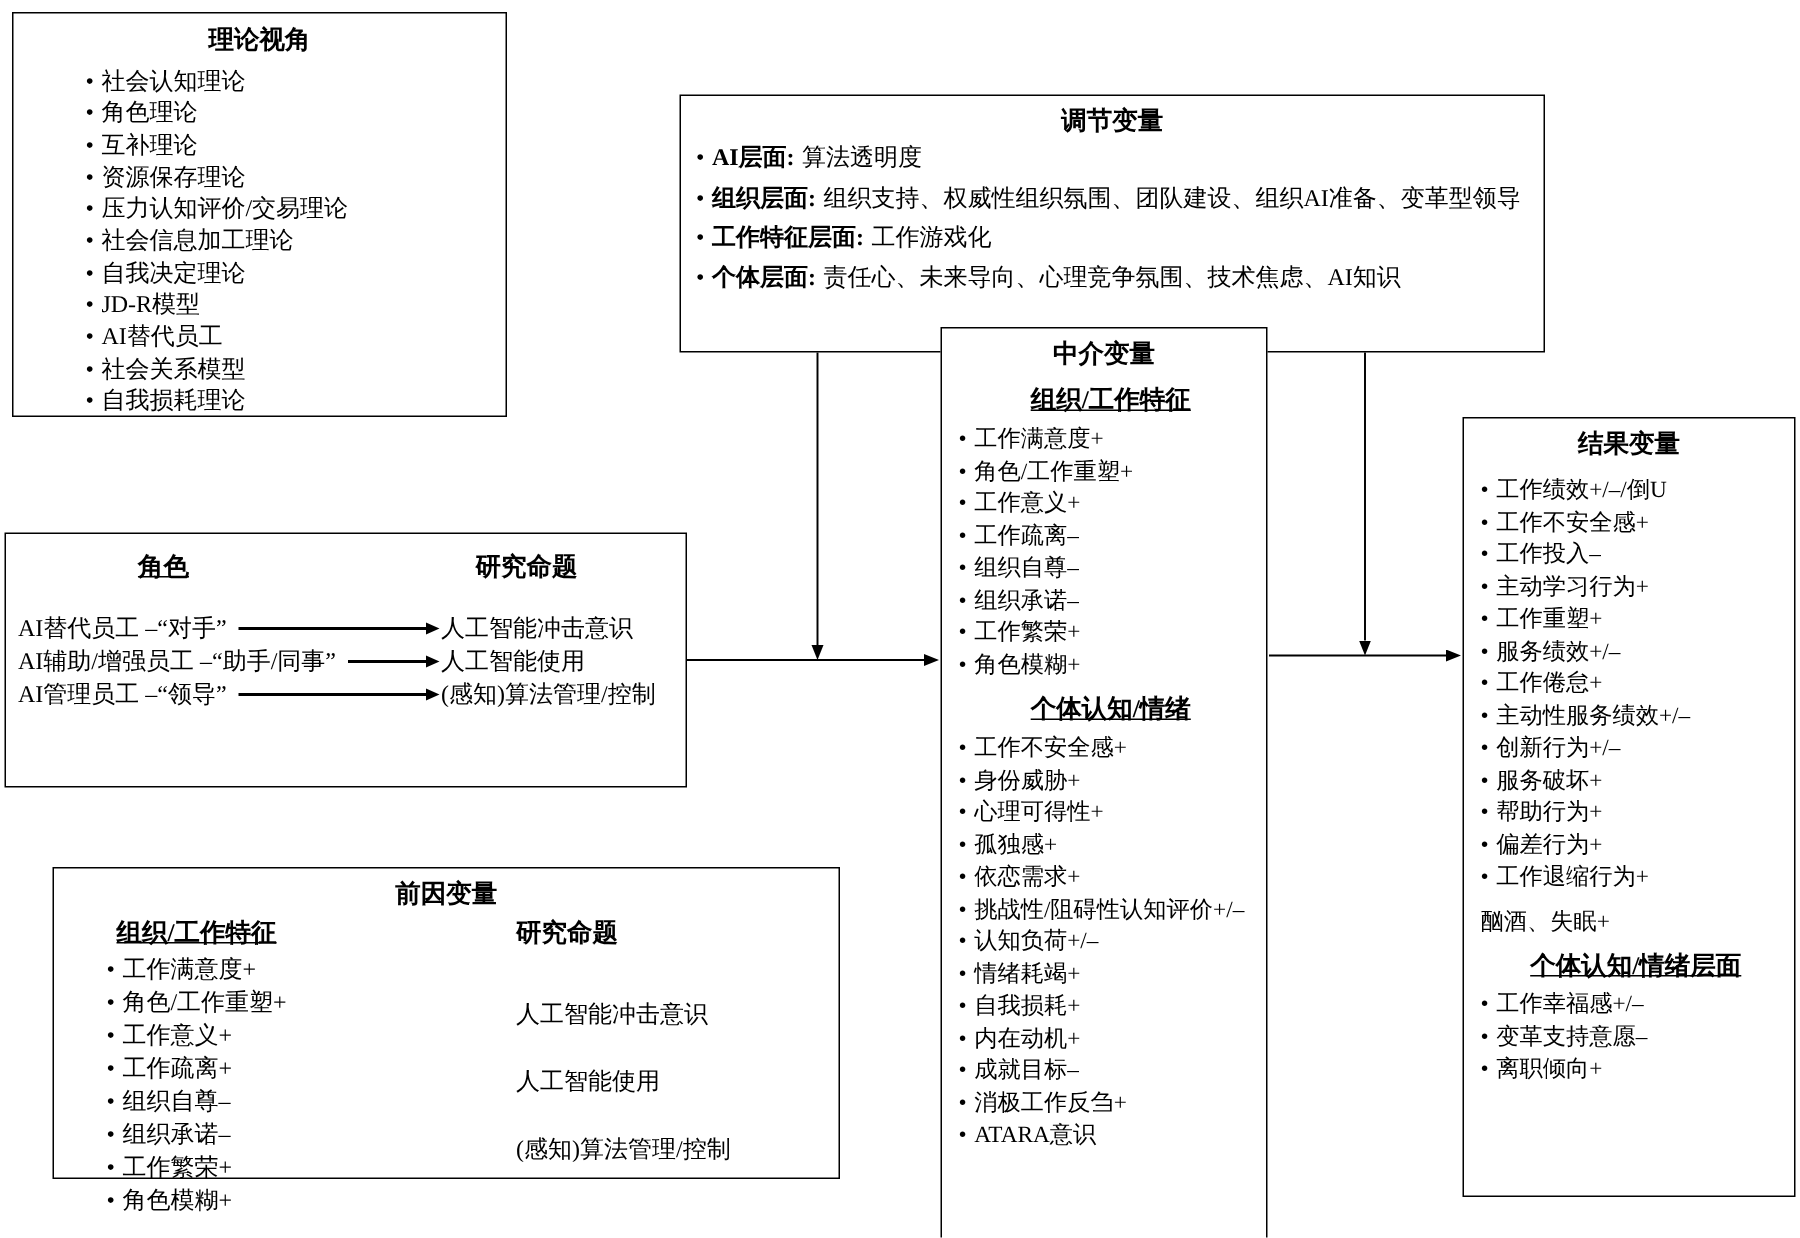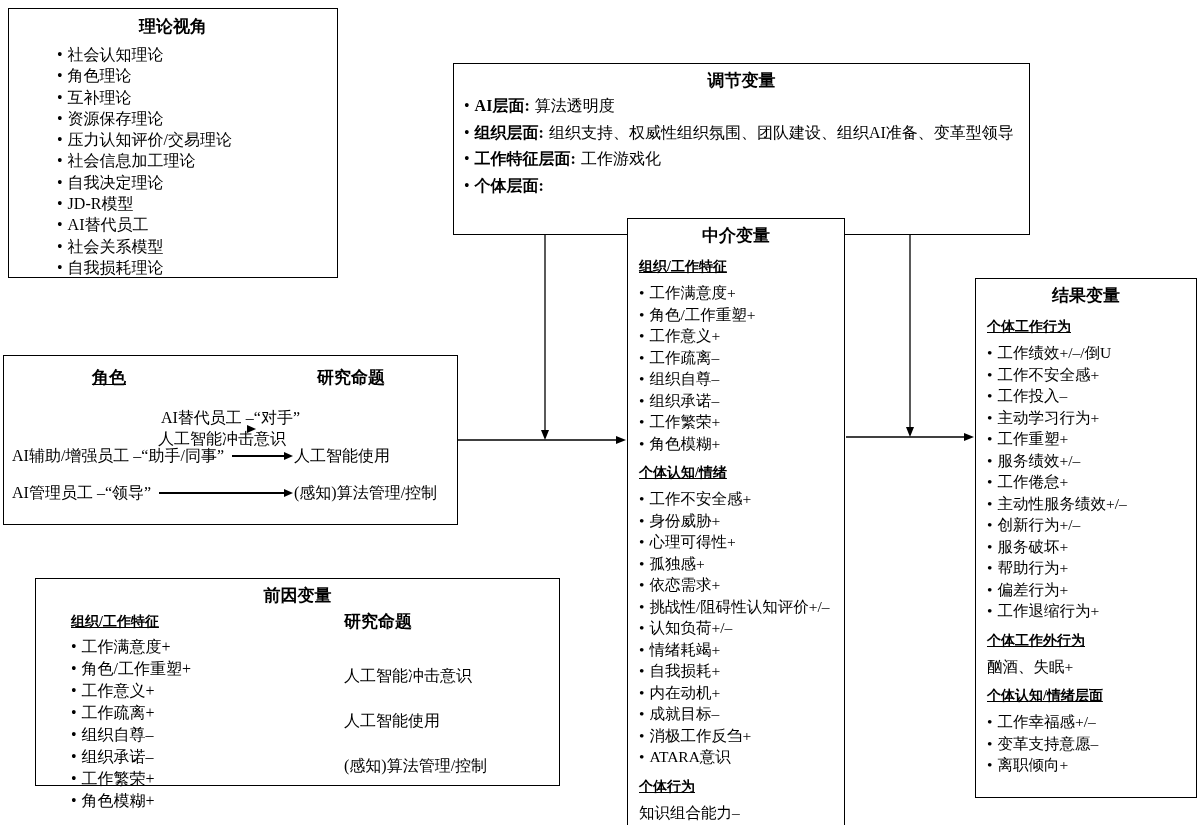--- a/index.html
+++ b/index.html
@@ -27,43 +27,44 @@
     line-height: 20px;
     text-align: center;
     margin-top: 7px;
   }
   .li { display: flex; align-items: flex-start; white-space: nowrap; }
   .bullet { flex: none; margin-right: 5px; }
   .li-label { font-weight: bold; margin-right: 5px; flex: none; }
   .section-heading {
     font-weight: bold;
     text-decoration: underline;
-    font-size: 14px;
+    font-size: 17px;
     line-height: 22px;
     white-space: nowrap;
+    text-align: center;
   }
 
   
   .theory-box { left: 8px; top: 8px; width: 330px; height: 270px; }
   .theory-box .box-title { margin-top: 8px; }
   .theory-list { margin-top: 7px; padding-left: 48px; font-size: 16px; }
   .theory-list .li { line-height: 21.3px; }
 
   
   .moderator-box { left: 453px; top: 63px; width: 577px; height: 172px; }
   .mod-list { margin-top: 2px; padding: 0 8px 0 10px; font-size: 16px; }
   .mod-list .li { line-height: 26.5px; }
 
   
   .role-box { left: 3px; top: 355px; width: 455px; height: 170px; }
   .role-head { position: absolute; left: 25px; top: 10px; width: 160px; text-align: center; font-weight: bold; font-size: 17px; text-decoration: underline; }
   .prop-head { position: absolute; left: 272px; top: 10px; width: 150px; text-align: center; font-weight: bold; font-size: 17px; }
   .role-rows { position: absolute; left: 8px; right: 8px; top: 44px; }
-  .role-row { display: flex; align-items: center; height: 22px; margin-top: 15px; font-size: 16px; white-space: nowrap; }
-  .role-row:first-child { margin-top: 8px; flex-direction: column; }
+  .role-row { display: flex; align-items: center; height: 22px; font-size: 16px; white-space: nowrap; }
+  .role-row:first-child { margin-top: 8px; }
   .role-left { flex: none; }
   .role-right { flex: none; width: 165px; padding-left: 10px; box-sizing: border-box; }
   .row-arrow { flex: 1; height: 1.3px; background: #000; position: relative; align-self: center; margin-left: 8px; min-width: 25px; }
   .row-arrow::after {
     content: ""; position: absolute; right: -9px; top: -3.6px;
     width: 0; height: 0;
     border-left: 9px solid #000;
     border-top: 4.3px solid transparent;
     border-bottom: 4.3px solid transparent;
   }
@@ -167,20 +168,21 @@
         <span class="li-text">组织支持、权威性组织氛围、团队建设、组织AI准备、变革型领导</span>
       </div>
       <div class="li">
         <span class="bullet">•</span>
         <span class="li-label">工作特征层面:</span>
         <span class="li-text">工作游戏化</span>
       </div>
       <div class="li">
         <span class="bullet">•</span>
         <span class="li-label">个体层面:</span>
+        <span class="li-text">责任心、未来导向、心理竞争氛围、技术焦虑、AI知识</span>
       </div>
     </div>
 </div>
 
 <div class="box role-box">
   <div class="role-head">角色</div>
   <div class="prop-head">研究命题</div>
   <div class="role-rows">
     <div class="role-row">
       <span class="role-left">AI替代员工 –“对手”</span>
@@ -290,36 +292,27 @@
           <div class="li">
             <span class="bullet">•</span>
             <span class="li-text">消极工作反刍+</span>
           </div>
           <div class="li">
             <span class="bullet">•</span>
             <span class="li-text">ATARA意识</span>
           </div>
         </div>
     </div>
-    <div class="section">
-      <div class="section-heading">个体行为</div>
-      <div class="list">
-          <div class="li">
-            <span class="li-text">知识组合能力–</span>
-          </div>
-        </div>
-    </div>
   </div>
 </div>
 
 <div class="box outcome-box">
   <div class="box-title">结果变量</div>
   <div class="box-body">
     <div class="section">
-      <div class="section-heading">个体工作行为</div>
       <div class="list">
           <div class="li">
             <span class="bullet">•</span>
             <span class="li-text">工作绩效+/–/倒U</span>
           </div>
           <div class="li">
             <span class="bullet">•</span>
             <span class="li-text">工作不安全感+</span>
           </div>
           <div class="li">
@@ -362,21 +355,20 @@
             <span class="bullet">•</span>
             <span class="li-text">偏差行为+</span>
           </div>
           <div class="li">
             <span class="bullet">•</span>
             <span class="li-text">工作退缩行为+</span>
           </div>
         </div>
     </div>
     <div class="section">
-      <div class="section-heading">个体工作外行为</div>
       <div class="list">
           <div class="li">
             <span class="li-text">酗酒、失眠+</span>
           </div>
         </div>
     </div>
     <div class="section">
       <div class="section-heading">个体认知/情绪层面</div>
       <div class="list">
           <div class="li">

